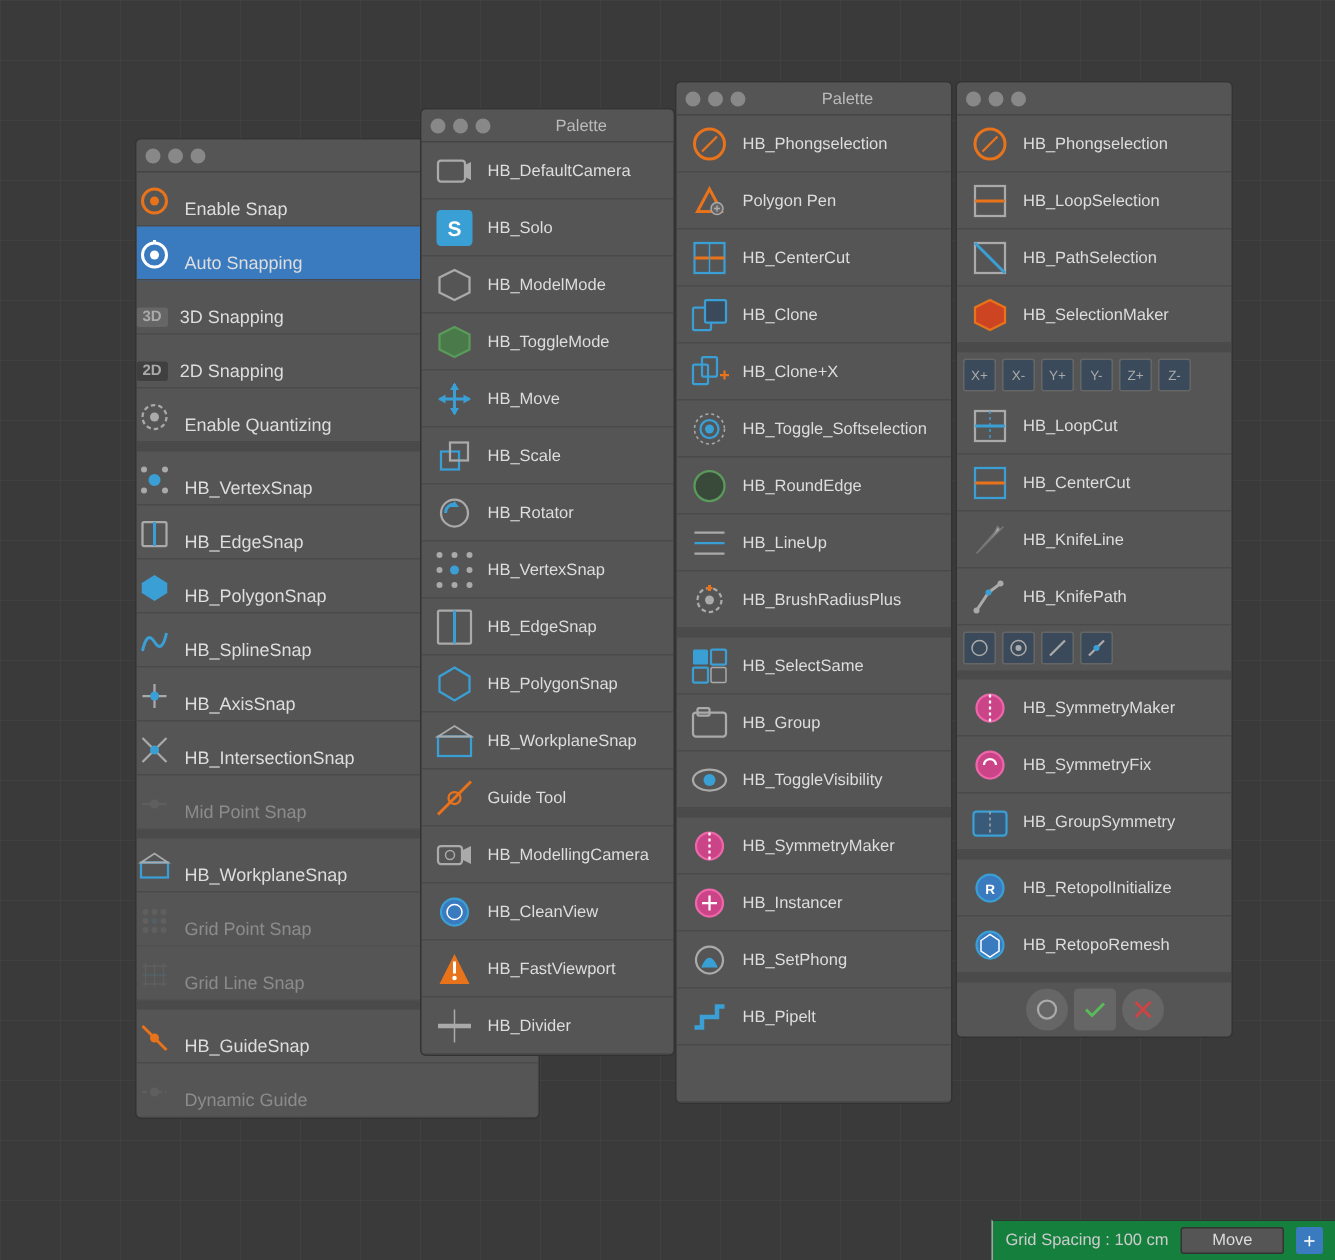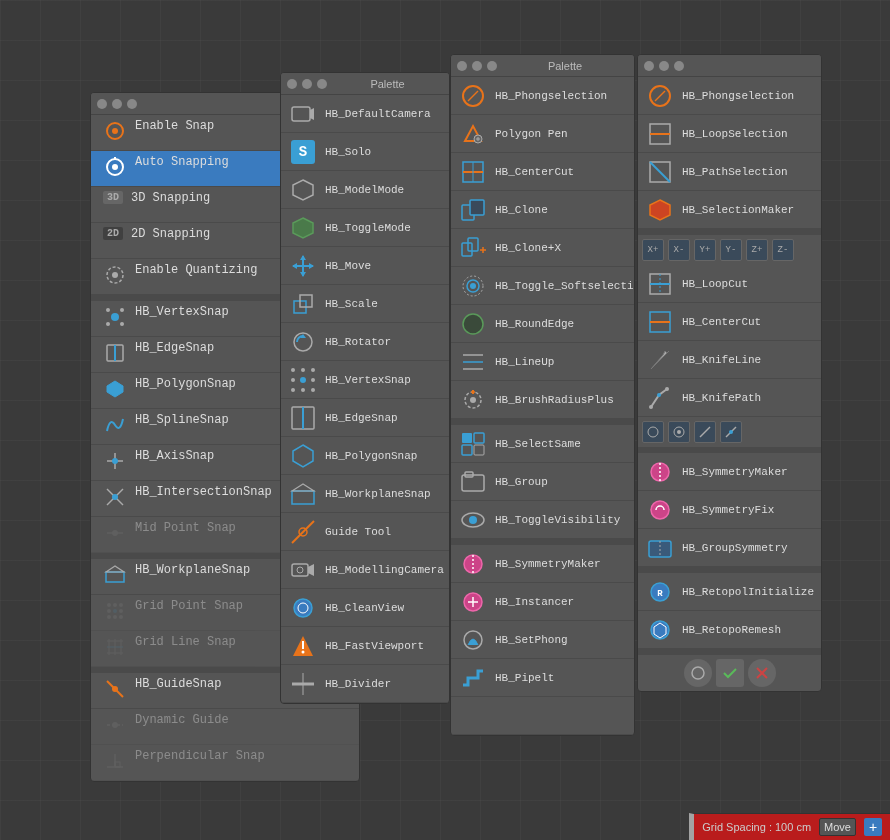--- a/index.html
+++ b/index.html
@@ -67,22 +67,22 @@
     
     .left-panel {
       left: 90px;
       top: 48px;
       width: 270px;
       background: #555;
     }
 
     .snap-item {
       display: flex;
-      align-items: flex-start;
-      padding: 4px 12px;
+      align-items: flex-end;
+      padding: 4px 0;
       height: 36px;
       border-bottom: 1px solid #4a4a4a;
       cursor: pointer;
     }
 
     .snap-item.active {
       background: #3a7bbf;
     }
 
     .snap-item.disabled {
@@ -175,36 +175,36 @@
     .section-divider {
       height: 6px;
       background: #4a4a4a;
     }
 
     
     .status-bar {
       position: absolute;
       bottom: 0;
       right: 0;
-      background: #b91c1c;
+      background: #15803d;
       padding: 4px 8px;
       display: flex;
       align-items: center;
       gap: 8px;
       font-size: 11px;
       color: #ccc;
       border-top: 1px solid #333;
-      border-left: 5px solid #a3a3a3;
+      border-left: 1px solid #a3a3a3;
     }
 
     .move-btn {
       background: #555;
       border: 1px solid #333;
       color: #ddd;
-      padding: 2px 4px;
+      padding: 2px 20px;
       cursor: pointer;
       font-size: 11px;
       border-radius: 2px;
     }
 
     .plus-btn {
       background: #3a7bbf;
       color: white;
       border: none;
       width: 18px;
@@ -222,21 +222,20 @@
 
     
     .snap-item.disabled .snap-icon {
       opacity: 0.3;
     }
 
     
     .panel-body {
       overflow-y: auto;
       max-height: 700px;
-      font-family: Liberation Mono, monospace;
     }
     .panel-body::-webkit-scrollbar { width: 4px; }
     .panel-body::-webkit-scrollbar-thumb { background: #444; }
   </style>
 </head>
 <body>
 
 <div class="viewport-bg"></div>
 
 <div class="panel left-panel" style="z-index:10;">
@@ -421,30 +420,20 @@
     <div class="snap-item disabled">
       <div class="snap-icon">
         <svg width="20" height="20" viewBox="0 0 20 20">
           <line x1="2" y1="10" x2="18" y2="10" stroke="#aaa" stroke-width="1.5" stroke-dasharray="3 2"></line>
           <circle cx="10" cy="10" r="3" fill="#aaa"></circle>
         </svg>
       </div>
       <span class="snap-label">Dynamic Guide</span>
     </div>
 
-    <div class="snap-item disabled">
-      <div class="snap-icon">
-        <svg width="20" height="20" viewBox="0 0 20 20">
-          <line x1="2" y1="16" x2="18" y2="16" stroke="#aaa" stroke-width="1.5"></line>
-          <line x1="10" y1="16" x2="10" y2="3" stroke="#aaa" stroke-width="1.5"></line>
-          <rect x="10" y="11" width="5" height="5" fill="none" stroke="#aaa" stroke-width="1"></rect>
-        </svg>
-      </div>
-      <span class="snap-label">Perpendicular Snap</span>
-    </div>
 
   </div>
 </div>
 
 <div class="panel mid-panel" style="z-index:10;">
   <div class="panel-header">
     <span class="dot dot-red"></span>
     <span class="dot dot-yellow"></span>
     <span class="dot dot-green"></span>
     <span class="panel-title">Palette</span>

